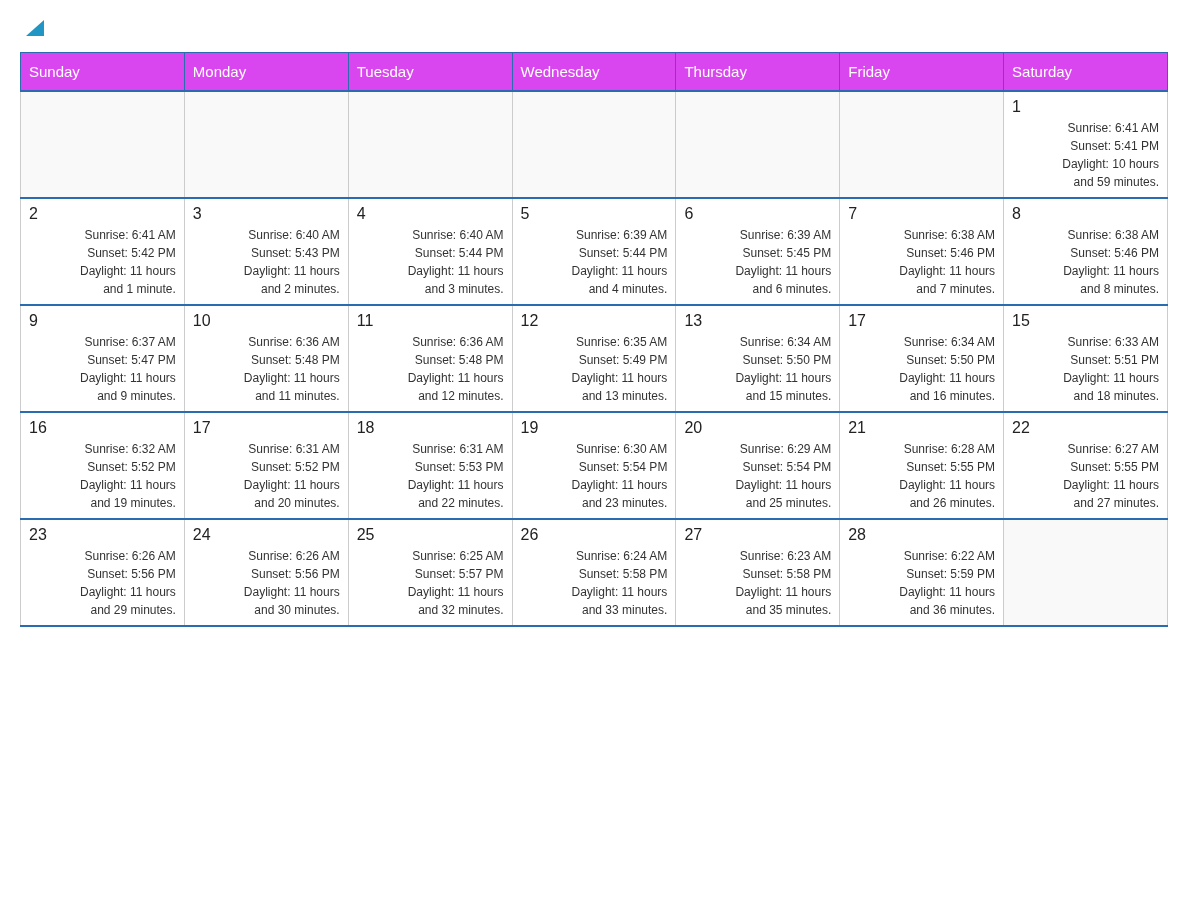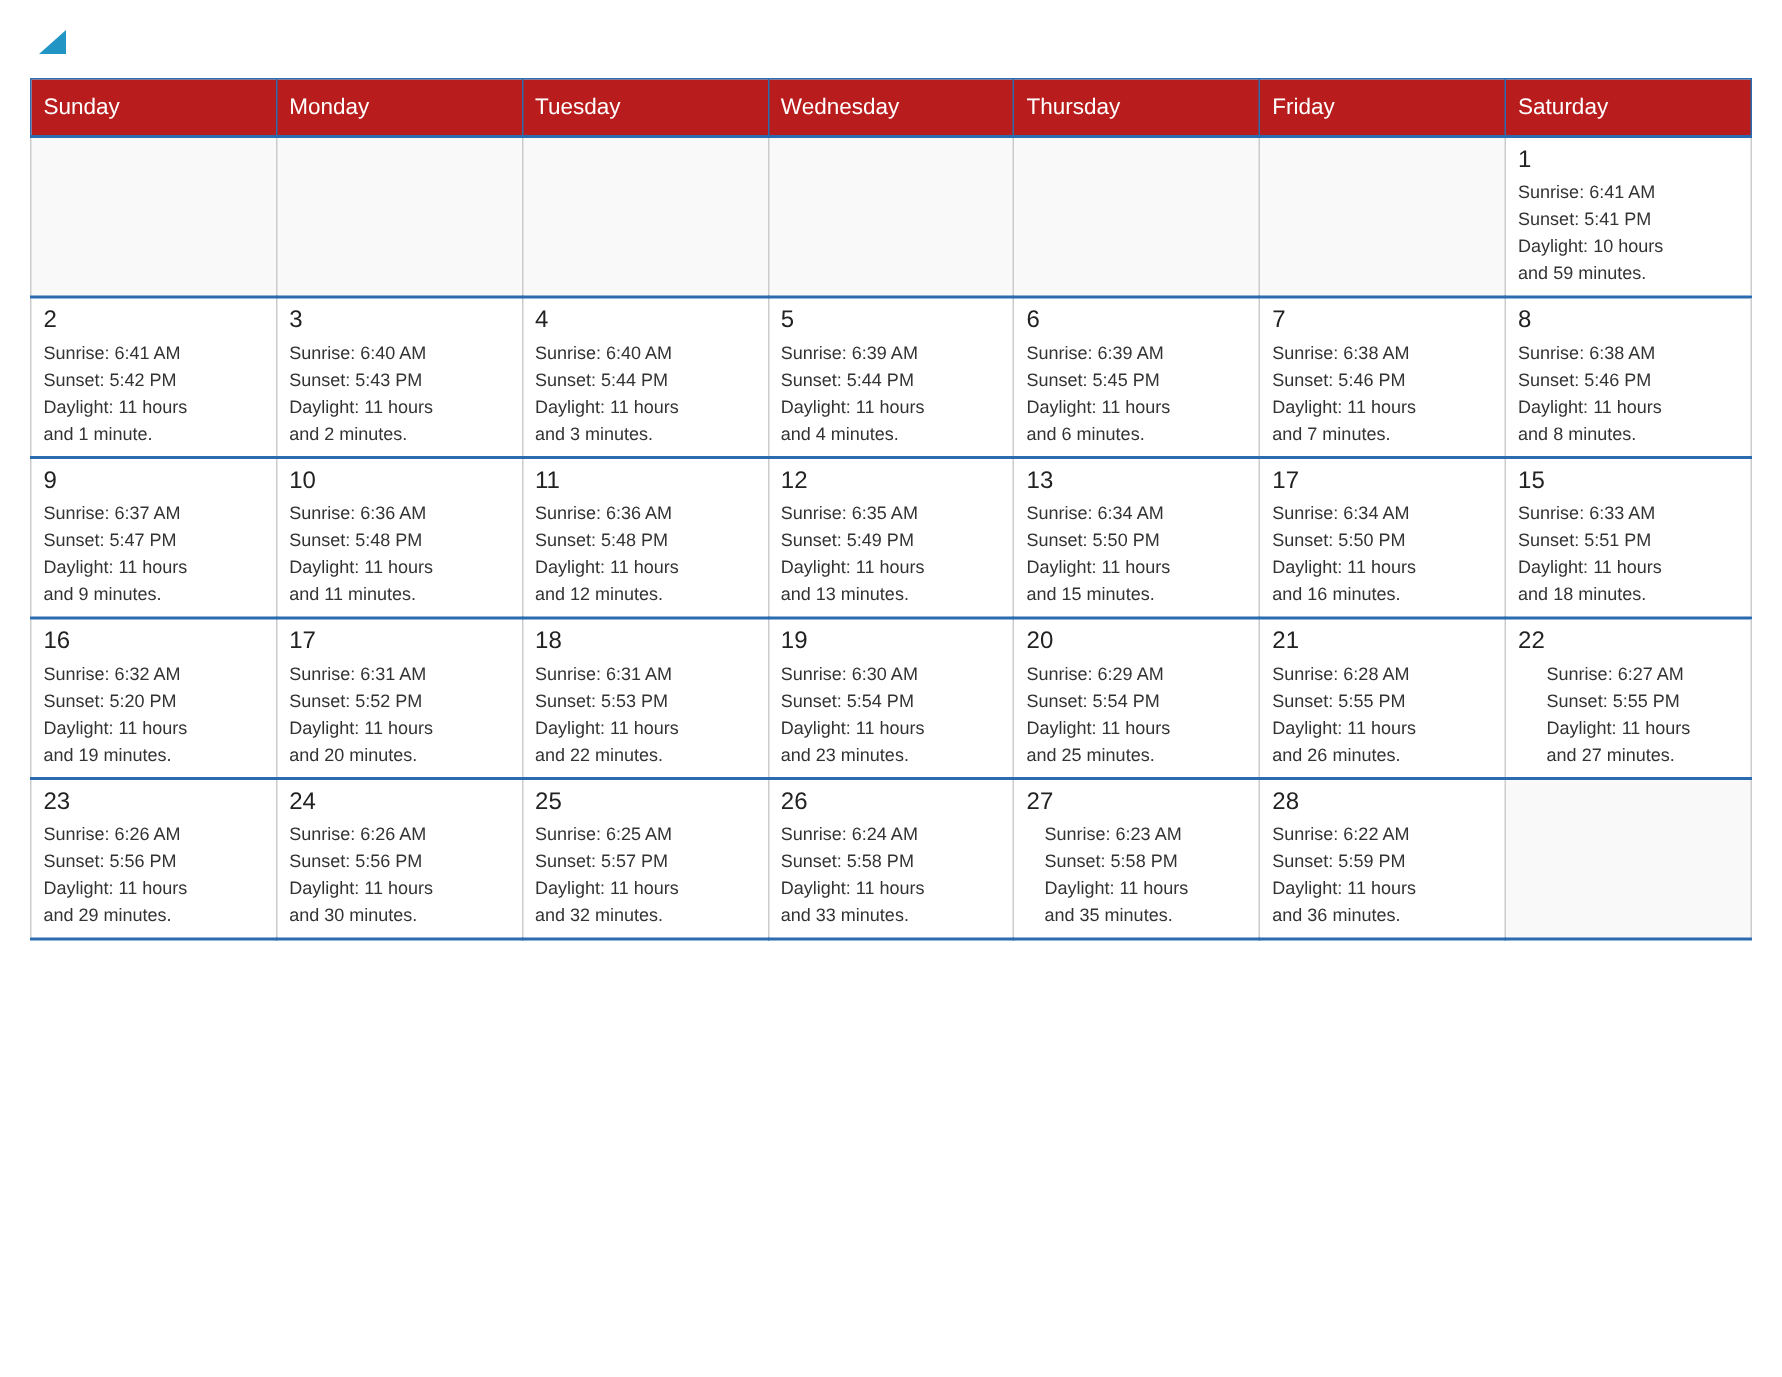--- a/index.html
+++ b/index.html
@@ -43,21 +43,21 @@
       font-size: 18px;
       color: #444;
       margin-top: 2px;
     }
     .calendar-table {
       width: 100%;
       border-collapse: collapse;
       border: 1px solid #aaa;
     }
     .calendar-table th {
-      background-color: #b91c1c;
+      background-color: #d946ef;
       color: #fff;
       font-size: 15px;
       font-weight: normal;
       padding: 10px 8px;
       text-align: left;
       border: 1px solid #2b6cb0;
     }
     .calendar-table td {
       vertical-align: top;
       padding: 6px 8px;
@@ -71,20 +71,21 @@
       font-size: 16px;
       font-weight: normal;
       color: #222;
       display: block;
       margin-bottom: 3px;
     }
     .day-info {
       font-size: 12px;
       color: #333;
       line-height: 1.5;
+      text-align: right;
     }
     .empty-cell {
       background: #f9f9f9;
     }
     tr {
       border-bottom: 2px solid #2b6cb0;
     }
   </style>
 </head>
 <body>
@@ -232,21 +233,21 @@
           <div class="day-info" style="white-space: pre-line;">Sunrise: 6:33 AM
 Sunset: 5:51 PM
 Daylight: 11 hours
 and 18 minutes.</div>
         </td>
       </tr>
       <tr>
         <td>
           <span class="day-number">16</span>
           <div class="day-info" style="white-space: pre-line;">Sunrise: 6:32 AM
-Sunset: 5:20 PM
+Sunset: 5:52 PM
 Daylight: 11 hours
 and 19 minutes.</div>
         </td>
         <td>
           <span class="day-number">17</span>
           <div class="day-info" style="white-space: pre-line;">Sunrise: 6:31 AM
 Sunset: 5:52 PM
 Daylight: 11 hours
 and 20 minutes.</div>
         </td>

